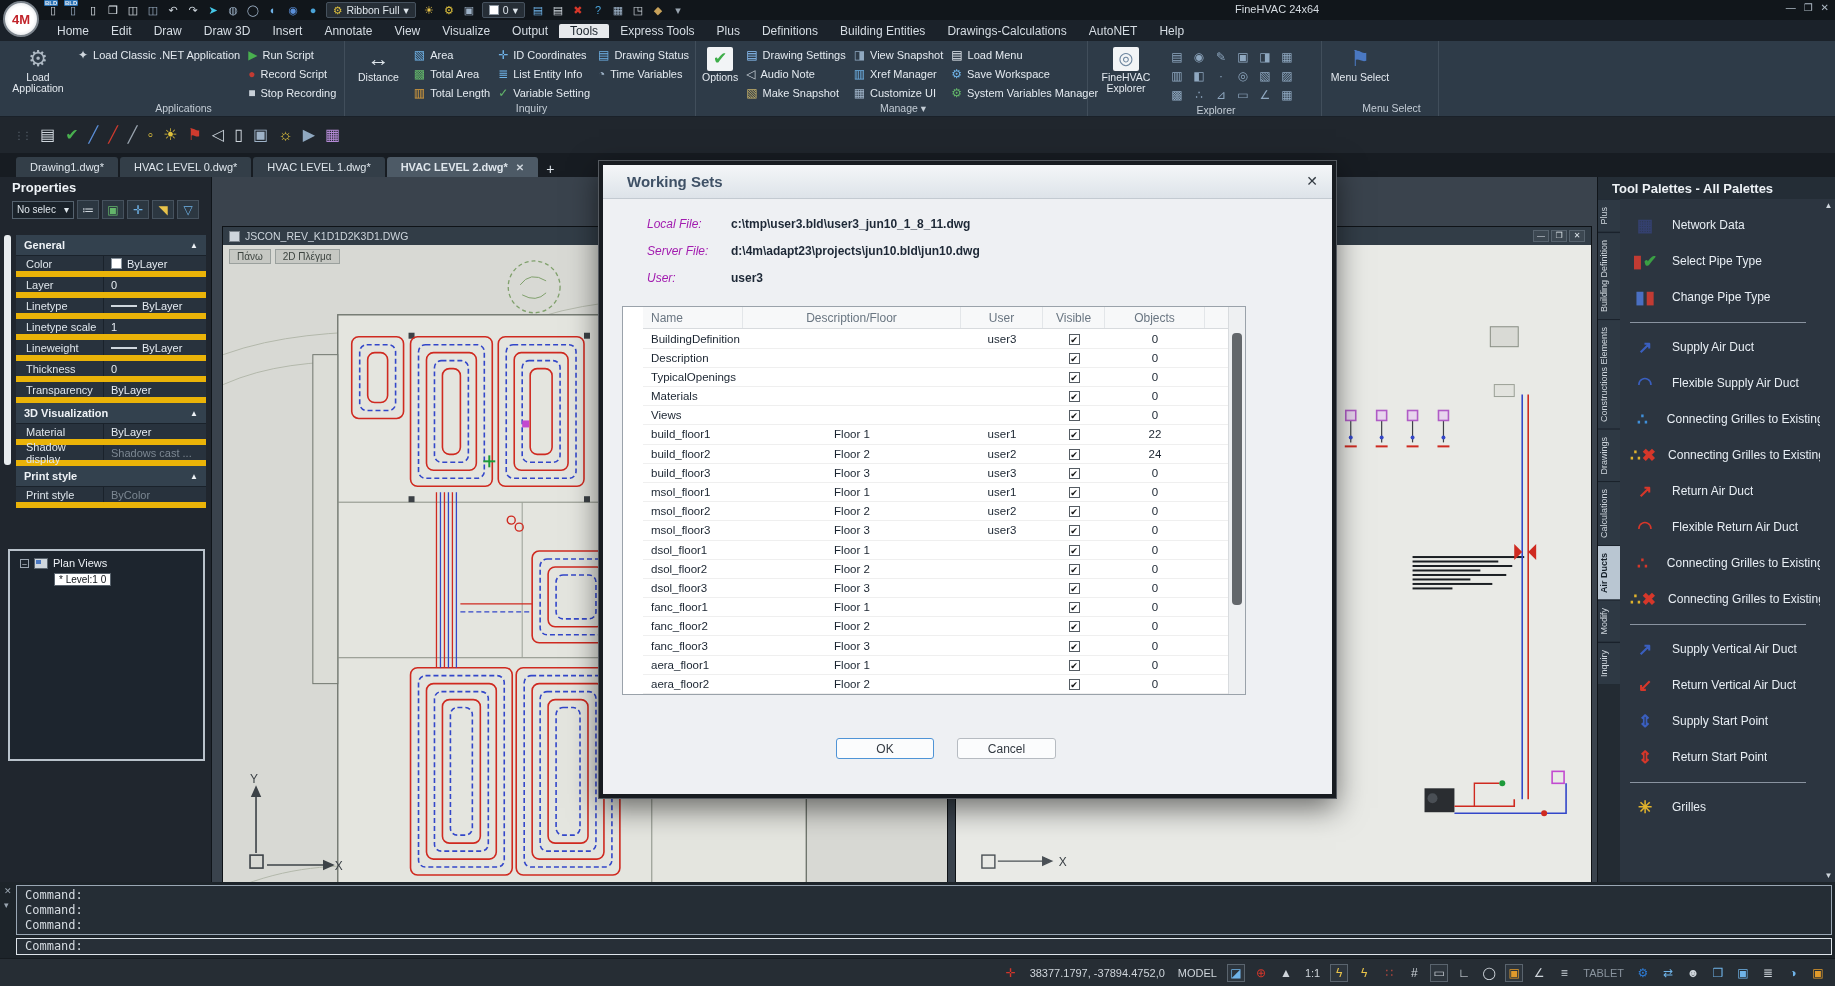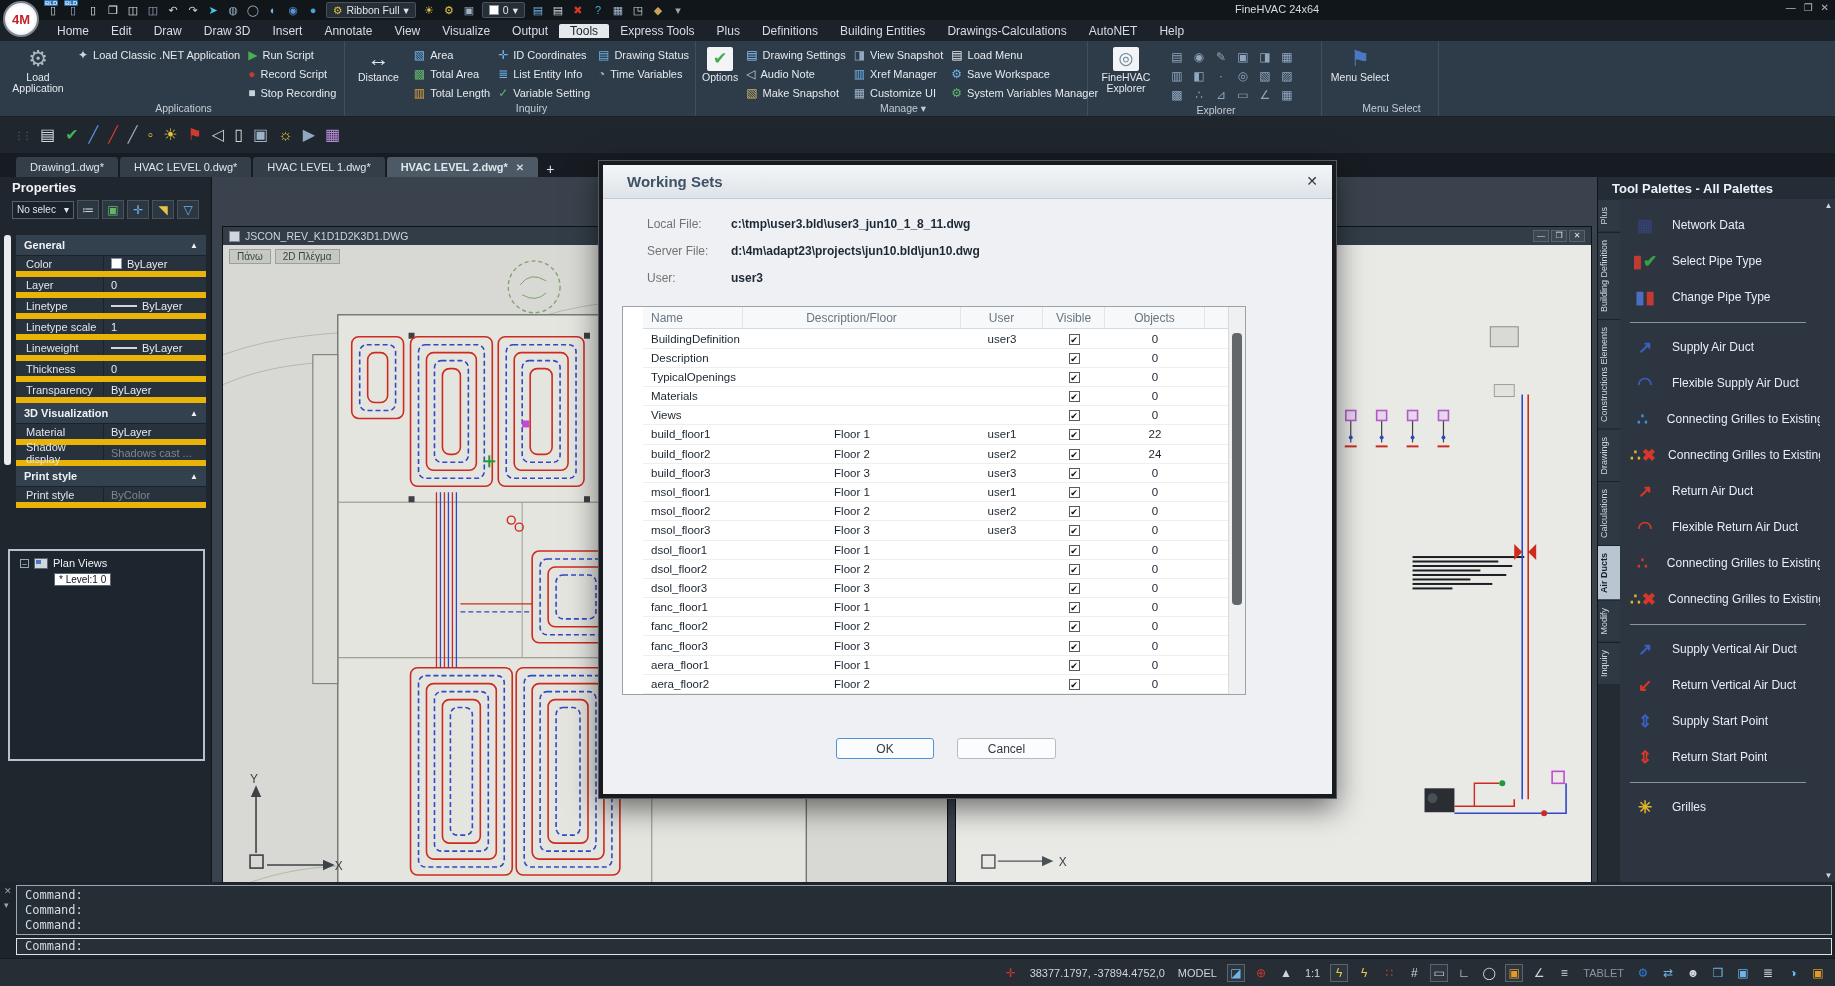--- a/index.html
+++ b/index.html
@@ -121,21 +121,21 @@
   .sic { width:18px; height:18px; display:inline-flex; align-items:center; justify-content:center; font-size:12px; }
   .sic.boxed { border:1px solid #5a646e; background:#2d353d; }
   .stext { padding:0 3px; }
   .stext.dim { color:#8a949e; }
 
   
   .dialog { position:absolute; left:599px; top:161px; width:737px; height:637px; background:#eef0f3; border:4px solid #181c21; box-shadow:0 0 0 1px #555a60, 0 10px 28px rgba(0,0,0,0.55); z-index:60; color:#1d2836; }
   .dtitle { height:34px; background:linear-gradient(#f4f6f8,#dde3e9); border-bottom:1px solid #c3cad1; display:flex; align-items:center; padding-left:24px; font-size:15px; font-weight:bold; color:#3f5166; }
   .dclose { position:absolute; right:14px; top:8px; font-size:14px; color:#333a42; cursor:default; }
   .dfield { position:absolute; left:44px; height:16px; display:flex; font-size:12px; }
-  .dfl { width:84px; color:#737373; }
+  .dfl { width:84px; color:#a21caf;font-style:italic; }
   .dfv { font-weight:bold; color:#1d2836; }
   .dtable { position:absolute; left:19px; top:141px; width:624px; height:389px; background:#ffffff; border:1px solid #9aa2aa; display:flex; }
   .tmain { flex:1; display:flex; flex-direction:column;margin-left:20px; }
   .thead { height:24px; display:flex; background:#f7f8f9; border-bottom:1px solid #d8dbde; font-size:12px; color:#6a7682; align-items:center; }
   .trow { height:19.2px; display:flex; align-items:center; border-bottom:1px solid #efefef; font-size:11.5px; color:#1a2430; }
   .c-name { width:100px; padding-left:8px; text-align:left; overflow:hidden; white-space:nowrap; }
   .c-floor { width:218px; text-align:center; }
   .c-user { width:82px; text-align:center; }
   .c-vis { width:62px; text-align:center; }
   .c-obj { width:100px; text-align:center; }

